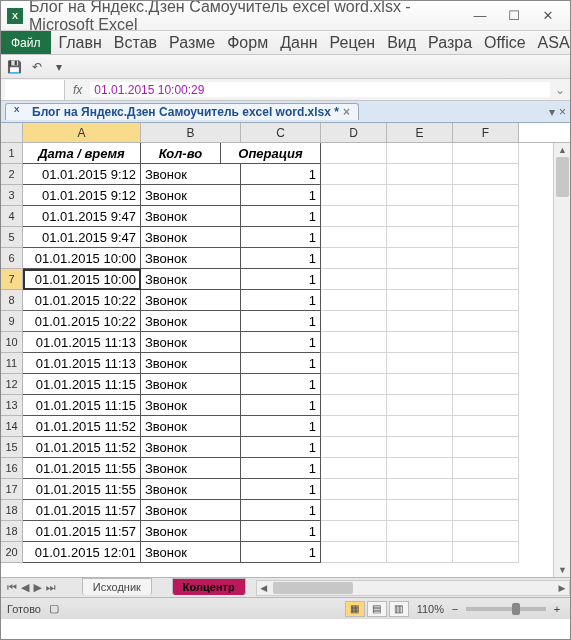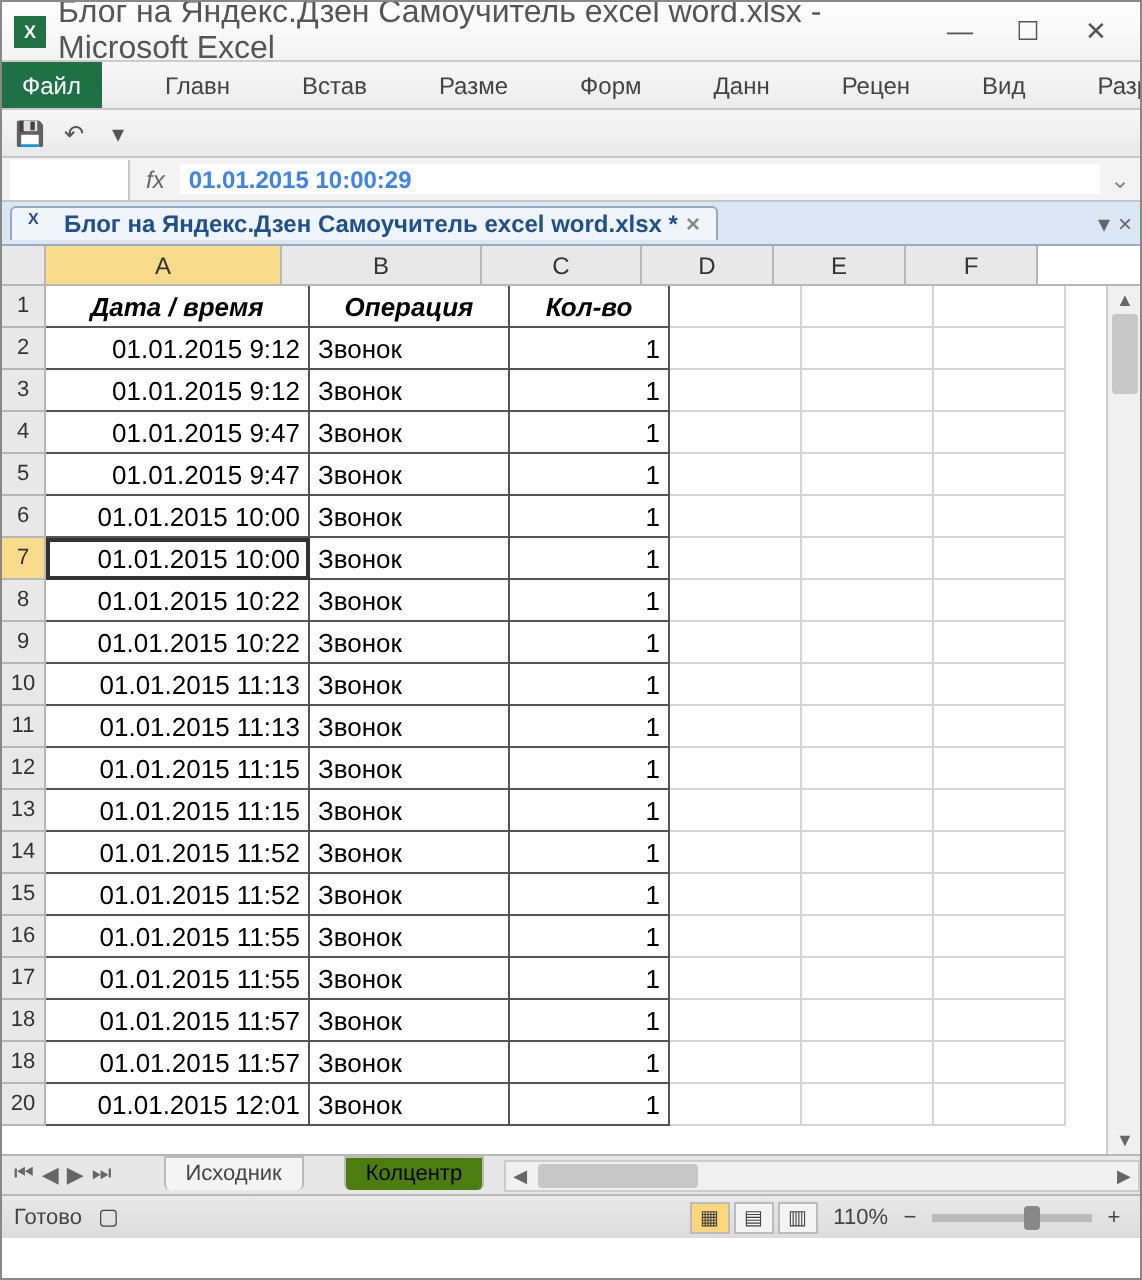--- a/index.html
+++ b/index.html
@@ -4,68 +4,68 @@
 <style>
 * { box-sizing: border-box; margin: 0; padding: 0; font-family: "Segoe UI", Tahoma, sans-serif; }
 body { width: 571px; height: 640px; background: #fff; overflow: hidden; font-size: 12px; border: 1px solid #888; position: relative; }
 
 .titlebar { height: 30px; background: linear-gradient(#fefefe,#f3f3f3); border-bottom: 1px solid #ccc; display: flex; align-items: center; padding: 0 6px; }
 .titlebar .xl-icon { width: 16px; height: 16px; background: #207245; margin-right: 6px; display:flex;align-items:center;justify-content:center;color:#fff;font-size:9px;font-weight:bold;}
 .titlebar .title { flex: 1; color: #555; font-size: 16px; }
 .winbtns { display: flex; gap: 2px; }
 .winbtn { width: 32px; height: 22px; display:flex;align-items:center;justify-content:center; color:#555; font-size:13px; }
 
-.ribbon { height: 24px; background: linear-gradient(#f7f7f7,#ececec); border-bottom: 1px solid #c7c7c7; display: flex; align-items: stretch; gap: 24px; }
+.ribbon { height: 24px; background: linear-gradient(#f7f7f7,#ececec); border-bottom: 1px solid #c7c7c7; display: flex; align-items: stretch; }
 .file-tab { background: #1e7145; color:#fff; padding: 0 10px; display:flex; align-items:center; font-size:12px; margin-right:2px;}
-.rtab { padding: 0 6px; display:flex; align-items:center; color:#444; font-size:12px; }
+.rtab { padding: 0 6px; display:flex; align-items:center; color:#444; font-size:16px; }
 .ribbon .spacer{flex:1;}
 .ribbon .ricon{width:18px;display:flex;align-items:center;justify-content:center;color:#555;font-size:12px;}
 .helpicon{width:16px;height:16px;border-radius:50%;background:#2a6fc9;color:#fff;display:flex;align-items:center;justify-content:center;font-size:11px;font-weight:bold;}
 
 .qat { height: 24px; background: linear-gradient(#f7f7f7,#e9e9e9); border-bottom:1px solid #c7c7c7; display:flex; align-items:center; padding: 0 6px; gap:6px;}
 .qat .qicon{width:16px;height:16px;display:flex;align-items:center;justify-content:center;color:#555;}
 
 .formula-bar { height: 22px; border-bottom:1px solid #c7c7c7; display:flex; align-items:center; background:#f3f3f3;}
 .namebox { width: 60px; height:20px; border-right:1px solid #c7c7c7; background:#fff; margin-left:4px;}
 .fx { padding: 0 8px; color:#666; font-style:italic;}
-.formula-content { flex:1; background:#fff; height:15px; display:flex; align-items:center; padding-left:4px; color:#3b82f6;font-weight:bold; }
+.formula-content { flex:1; background:#fff; height:15px; display:flex; align-items:center; padding-left:4px; color:#a21caf; }
 .fb-expand{width:20px;color:#888;text-align:center;}
 
 .doc-tabbar { height: 22px; background: #dbe6f4; border-bottom:1px solid #9ab; display:flex; align-items:center; padding:0 4px;}
 .doc-tab { background:#f0f5fb; border:1px solid #9ab; border-bottom:none; padding:1px 8px; color:#1e4f8f; font-weight:bold; font-size:12px; border-radius:3px 3px 0 0; display:flex; align-items:center; gap:4px;}
 .doc-tab .xl-icon{width:14px;height:14px;font-size:8px;}
 .doc-tabbar .right{margin-left:auto;display:flex;gap:4px;color:#666;}
 
 .grid-area { position:relative; height: 454px; background:#fff; }
 .col-headers { display:flex; height:20px; border-bottom:1px solid #b7b7b7; }
 .corner { width:22px; background:#e8e8e8; border-right:1px solid #b7b7b7;}
 .ch { background:#e8e8e8; border-right:1px solid #b7b7b7; display:flex;align-items:center;justify-content:center; color:#333; font-size:12px;}
 .ch.A{width:118px;} .ch.B{width:100px;} .ch.C{width:80px;} .ch.D{width:66px;} .ch.E{width:66px;} .ch.F{width:66px;}
 .ch.sel { background:#f8dc8c; }
 .rows { height: calc(100% - 20px); overflow:hidden; }
 .row { display:flex; height:21px; }
 .rh { width:22px; background:#e8e8e8; border-right:1px solid #b7b7b7; border-bottom:1px solid #b7b7b7; display:flex;align-items:center;justify-content:center; font-size:11px; color:#333;}
 .rh.sel{ background:#f8dc8c; }
 .cell { border-right:1px solid #d4d4d4; border-bottom:1px solid #d4d4d4; display:flex; align-items:center; padding:0 4px; font-size:13px; color:#000; overflow:hidden; white-space:nowrap;}
-.cell.A{width:132px; justify-content:flex-end;} .cell.B{width:100px;} .cell.C{width:80px; justify-content:flex-end;} .cell.D{width:66px;} .cell.E{width:66px;} .cell.F{width:66px;}
+.cell.A{width:118px; justify-content:flex-end;} .cell.B{width:100px;} .cell.C{width:80px; justify-content:flex-end;} .cell.D{width:66px;} .cell.E{width:66px;} .cell.F{width:66px;}
 .cell.header { font-weight:bold; font-style:italic; justify-content:center; border-right:1px solid #555;border-bottom:1px solid #555;}
 .cell.bordered{ border-right:1px solid #555; border-bottom:1px solid #555;}
 .cell.active { outline: 2px solid #333; outline-offset:-2px; }
 .row.selrow .rh { background:#f8dc8c; }
 
 .vscroll { position:absolute; right:0; top:20px; width:17px; height:calc(100% - 20px); background:#f0f0f0; border-left:1px solid #ccc;}
 .vscroll .thumb{ position:absolute; top:14px; left:2px; width:13px; height:40px; background:#c7c7c7; border-radius:2px;}
 .vscroll .arr{position:absolute;left:0;width:17px;height:14px;display:flex;align-items:center;justify-content:center;color:#666;font-size:9px;}
 .vscroll .arr.up{top:0;} .vscroll .arr.down{bottom:0;}
 
 .sheet-tabs { height:20px; background:#e7e7e7; border-top:1px solid #b7b7b7; display:flex; align-items:center; font-size:11px;}
 .sheet-tabs .nav{display:flex;gap:0;padding:0 4px;color:#666;}
 .sheet-tabs .nav span{padding:0 2px;}
 .sheet-tab { padding:2px 10px; background:#f4f4f4; border:1px solid #bbb; border-bottom:none; margin-left:20px; color:#444; border-radius:0 0 3px 3px; transform:translateY(-1px);}
-.sheet-tab.active{ background:#4d7c0f; font-weight:normal; color:#000;}
+.sheet-tab.active{ background:#be185d; font-weight:bold; color:#000;}
 .hscroll { flex:1; margin-left:10px; height:16px; background:#f0f0f0; border:1px solid #ccc; display:flex; align-items:center;}
 .hscroll .arr{width:14px;text-align:center;color:#666;font-size:9px;}
 .hscroll .thumb{height:12px;width:80px;background:#c7c7c7;margin-left:2px;border-radius:2px;}
 
 .statusbar { height:22px; background: linear-gradient(#e8e8e8,#dcdcdc); border-top:1px solid #b7b7b7; display:flex; align-items:center; padding:0 6px; font-size:11px; color:#444;}
 .statusbar .spacer{flex:1;}
 .viewbtns{display:flex;gap:2px;}
 .viewbtn{width:20px;height:16px;border:1px solid #bbb;background:#f4f4f4;display:flex;align-items:center;justify-content:center;font-size:10px;}
 .viewbtn.active{background:#fdd77a;}
 .zoom{display:flex;align-items:center;gap:4px;margin-left:8px;}
@@ -141,22 +141,22 @@
     <div class="ch B">B</div>
     <div class="ch C">C</div>
     <div class="ch D">D</div>
     <div class="ch E">E</div>
     <div class="ch F">F</div>
   </div>
   <div class="rows" id="rows">
       <div class="row">
         <div class="rh">1</div>
 <div class="cell A header">Дата / время</div>
+<div class="cell C header">Кол-во</div>
 <div class="cell B header">Операция</div>
-<div class="cell C header">Кол-во</div>
 <div class="cell D"></div>
 <div class="cell E"></div>
 <div class="cell F"></div>
       </div>
       <div class="row">
         <div class="rh">2</div>
   <div class="cell A bordered">01.01.2015 9:12</div>
   <div class="cell B bordered">Звонок</div>
   <div class="cell C bordered">1</div>
   <div class="cell D"></div>

